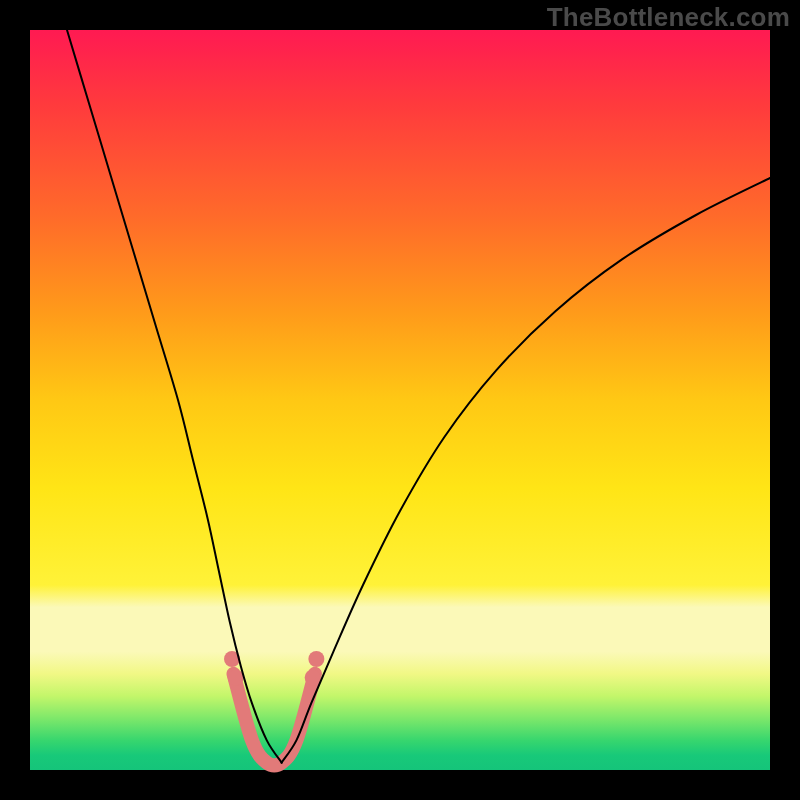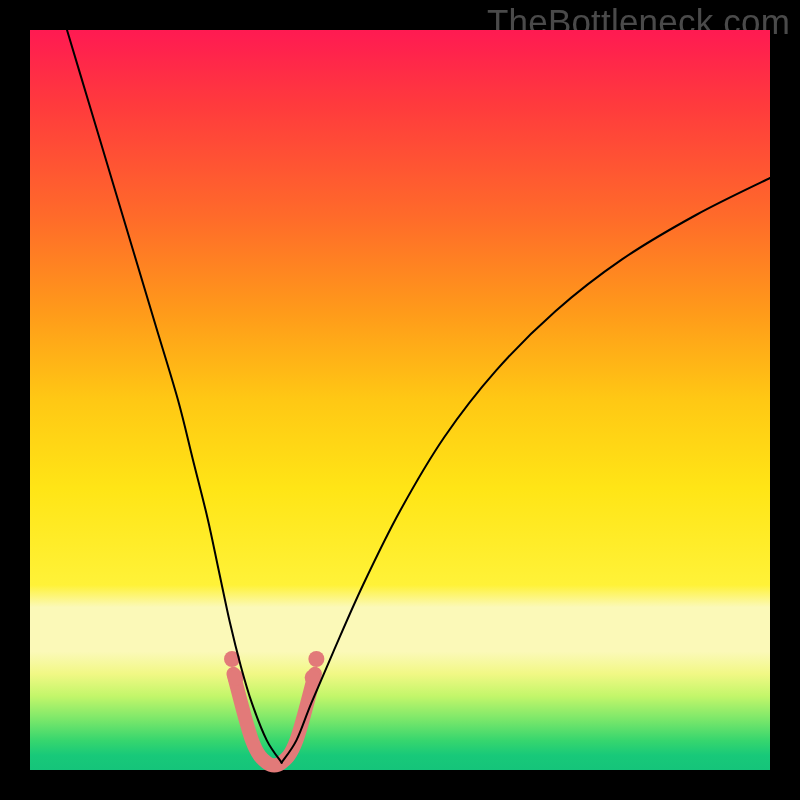--- a/index.html
+++ b/index.html
@@ -43,22 +43,22 @@
       #37d66e 96%,
       #18c979 98%,
       #15c47a 100%
     );
   }
   .watermark {
     position: absolute;
     top: 2px;
     right: 10px;
     color: #4a4a4a;
-    font-size: 35px;
-    font-weight: 400;
+    font-size: 26px;
+    font-weight: 700;
     letter-spacing: 0.2px;
     user-select: none;
   }
   svg.curve-layer {
     position: absolute;
     left: 0;
     top: 0;
     width: 740px;
     height: 740px;
     overflow: visible;

